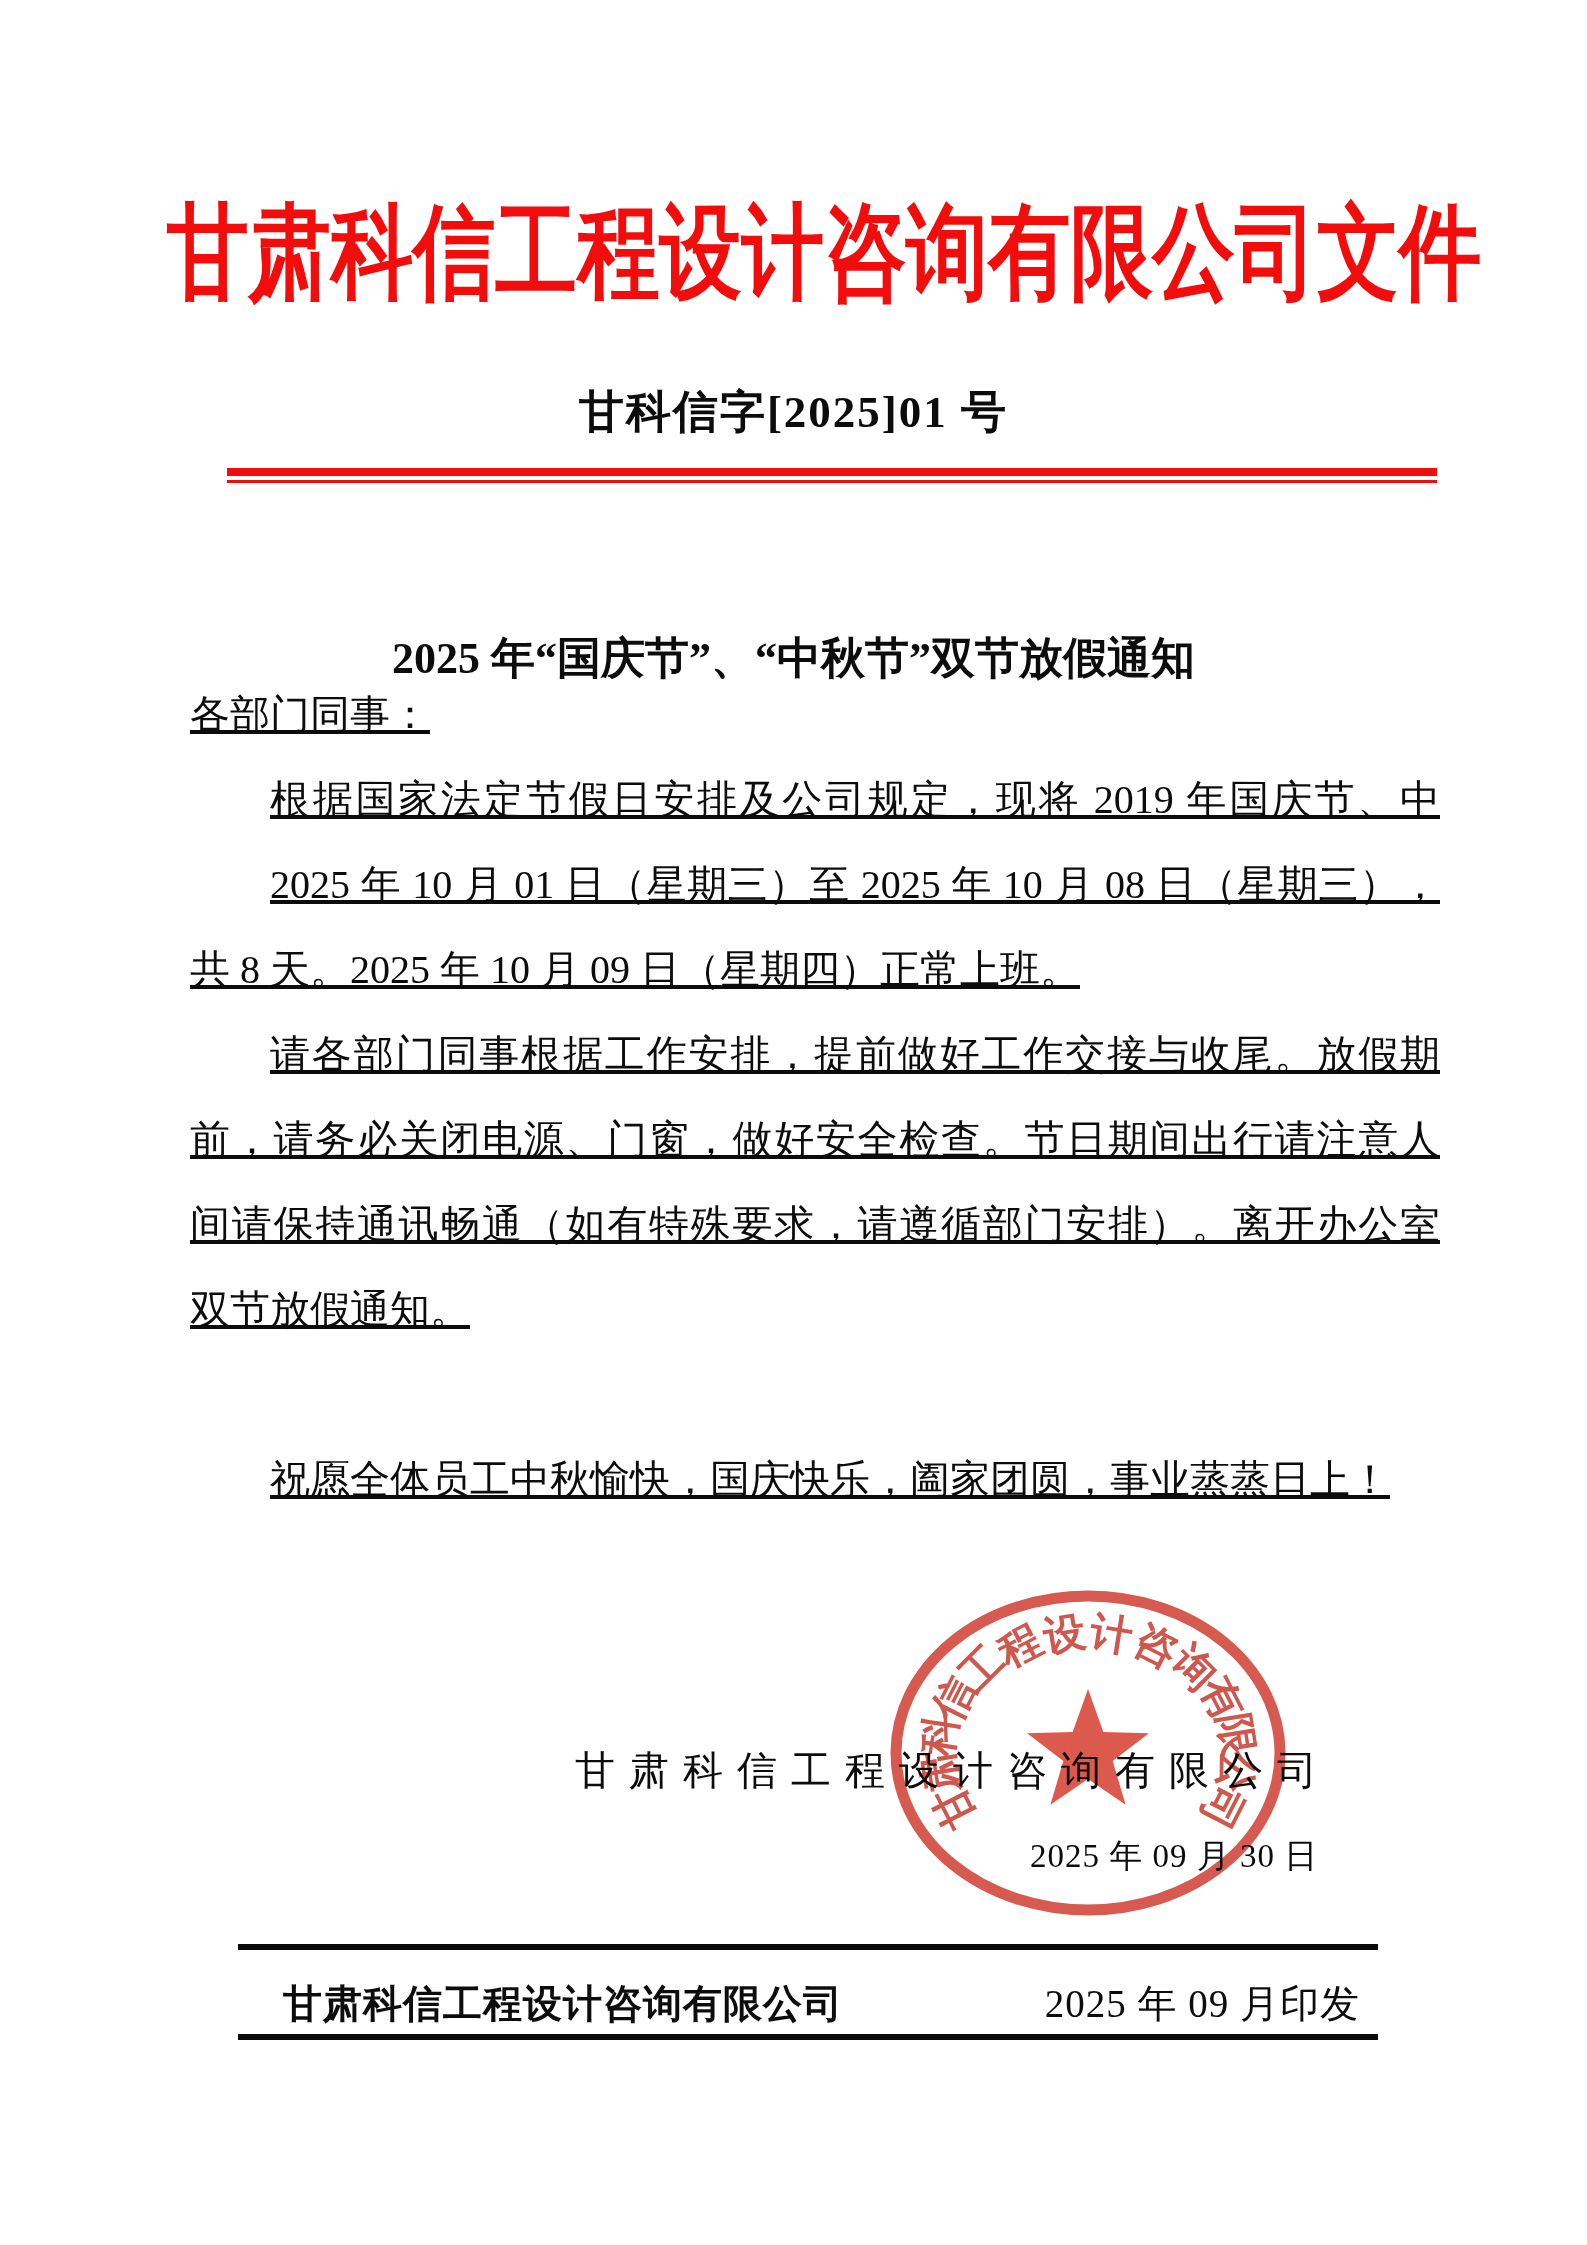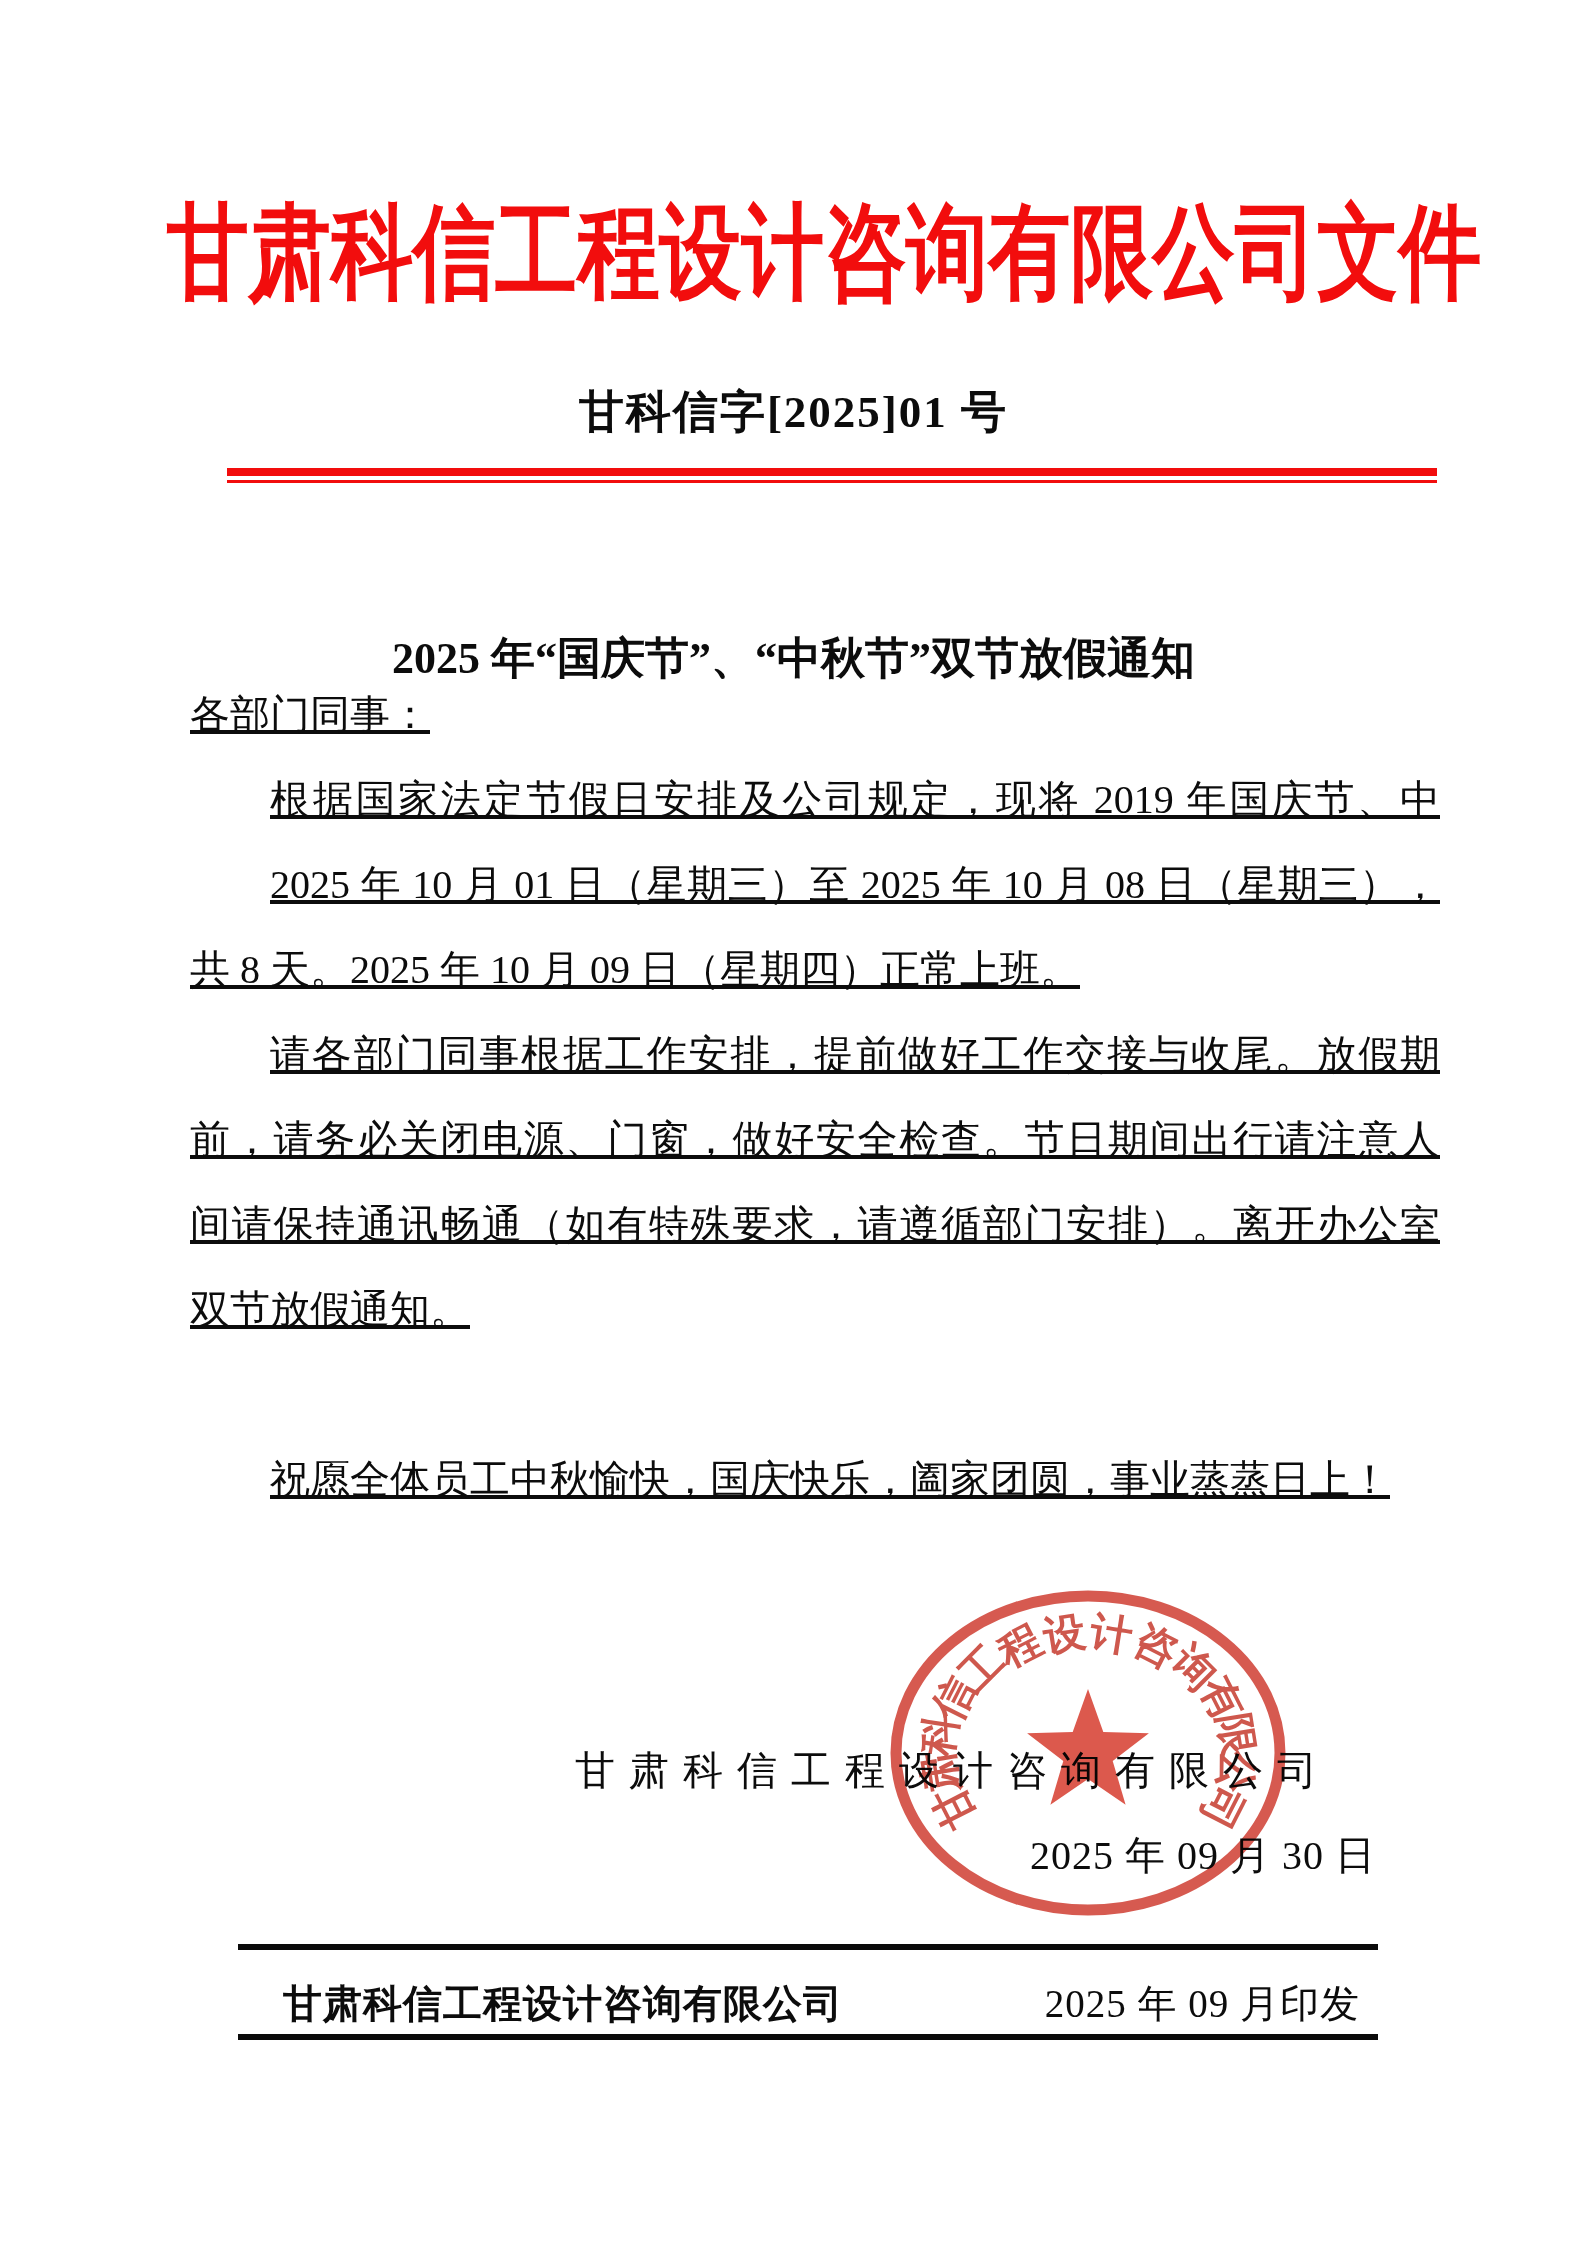--- a/index.html
+++ b/index.html
@@ -22,21 +22,21 @@
   .body-text{position:absolute;left:190px;top:672px;width:1250px;font-size:40px;text-decoration:underline;}
   .line{line-height:85px;height:85px;white-space:nowrap;}
   .fill{text-align:justify;text-align-last:justify;}
   .ind{text-indent:2em;}
   .gap{margin-top:85px;}
 
   .seal{position:absolute;left:888px;top:1588px;width:400px;height:330px;
         mix-blend-mode:multiply;opacity:0.92;pointer-events:none;}
 
   .sig-company{position:absolute;left:575px;top:1748px;font-size:40px;line-height:46px;letter-spacing:14px;white-space:nowrap;}
-  .sig-date{position:absolute;left:1030px;top:1833px;font-size:40px;line-height:46px;letter-spacing:1px;white-space:nowrap;}
+  .sig-date{position:absolute;left:1030px;top:1833px;font-size:33px;line-height:46px;letter-spacing:1px;white-space:nowrap;}
 
   .footer-rule{position:absolute;left:238px;width:1140px;height:6px;background:#0a0a0a;}
   .footer-rule.top{top:1944px;}
   .footer-rule.bottom{top:2034px;}
   .footer-row{position:absolute;left:238px;top:1978px;width:1140px;display:flex;
       justify-content:space-between;align-items:center;font-size:39px;line-height:52px;}
   .footer-company{font-weight:bold;padding-left:45px;letter-spacing:1px;}
   .footer-issue{padding-right:18px;letter-spacing:1px;}
 </style>
 </head>

